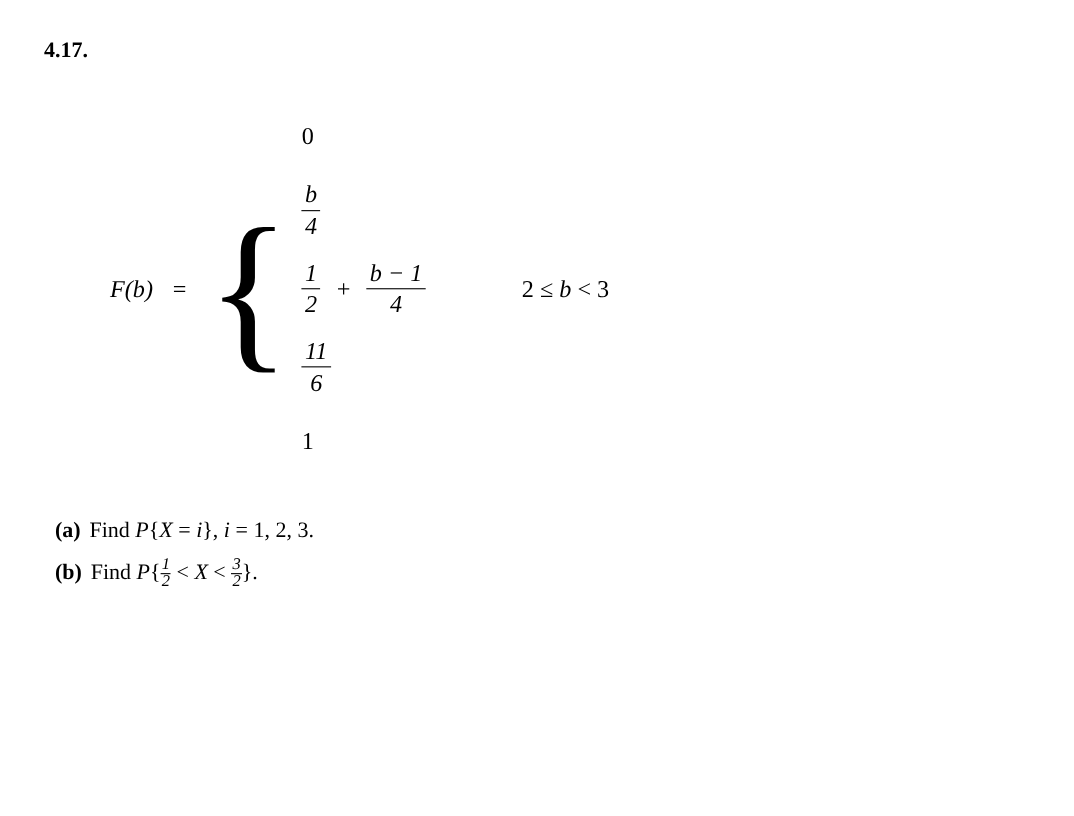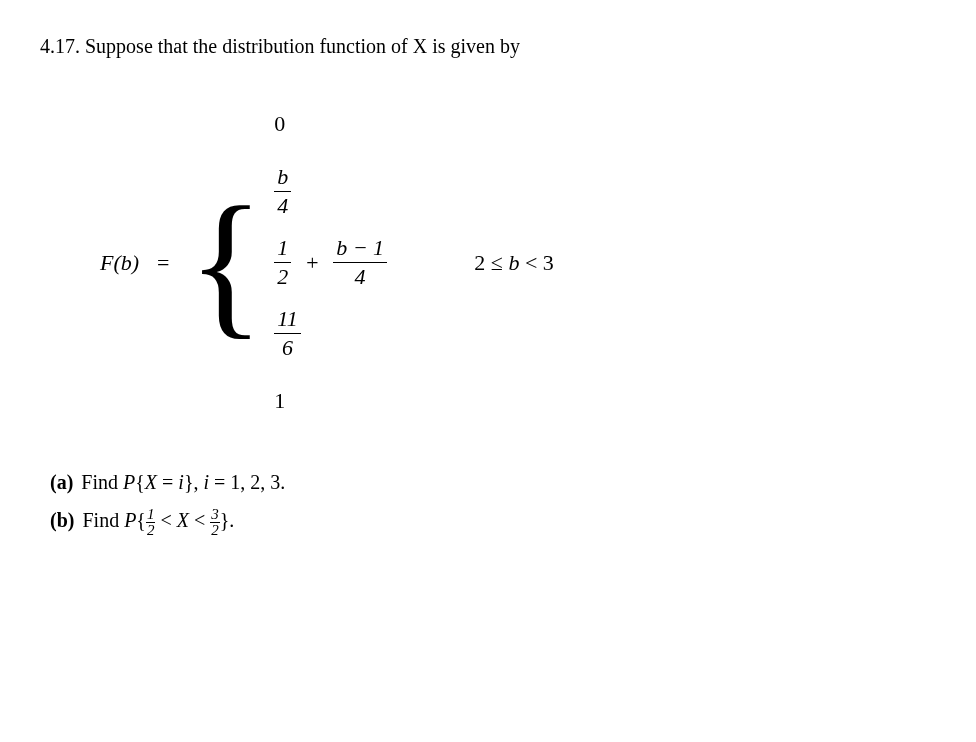--- a/index.html
+++ b/index.html
@@ -19,21 +19,21 @@
     }
 
     .problem-header {
       display: flex;
       flex-wrap: wrap;
       line-height: 1.6;
       margin-bottom: 30px;
     }
 
     .problem-number {
-      font-weight: normal;
+      font-weight: bold;
     }
 
     .formula-container {
       display: flex;
       align-items: center;
       margin: 10px 0 30px 60px;
       font-size: 22px;
     }
 
     .fb-label {
@@ -148,21 +148,20 @@
     .frac-small .den {
       padding: 0 1px;
       text-align: center;
     }
   </style>
 </head>
 <body>
 
 <div class="problem-header">
   <span class="problem-number">4.17.</span>&nbsp;
-  <span>Suppose that the distribution function of X is given by</span>
 </div>
 
 <div class="formula-container">
 
   <span class="fb-label">
     <i>F</i>(<i>b</i>)
   </span>
   <span class="equals-sign">=</span>
 
   <div class="brace-container">

